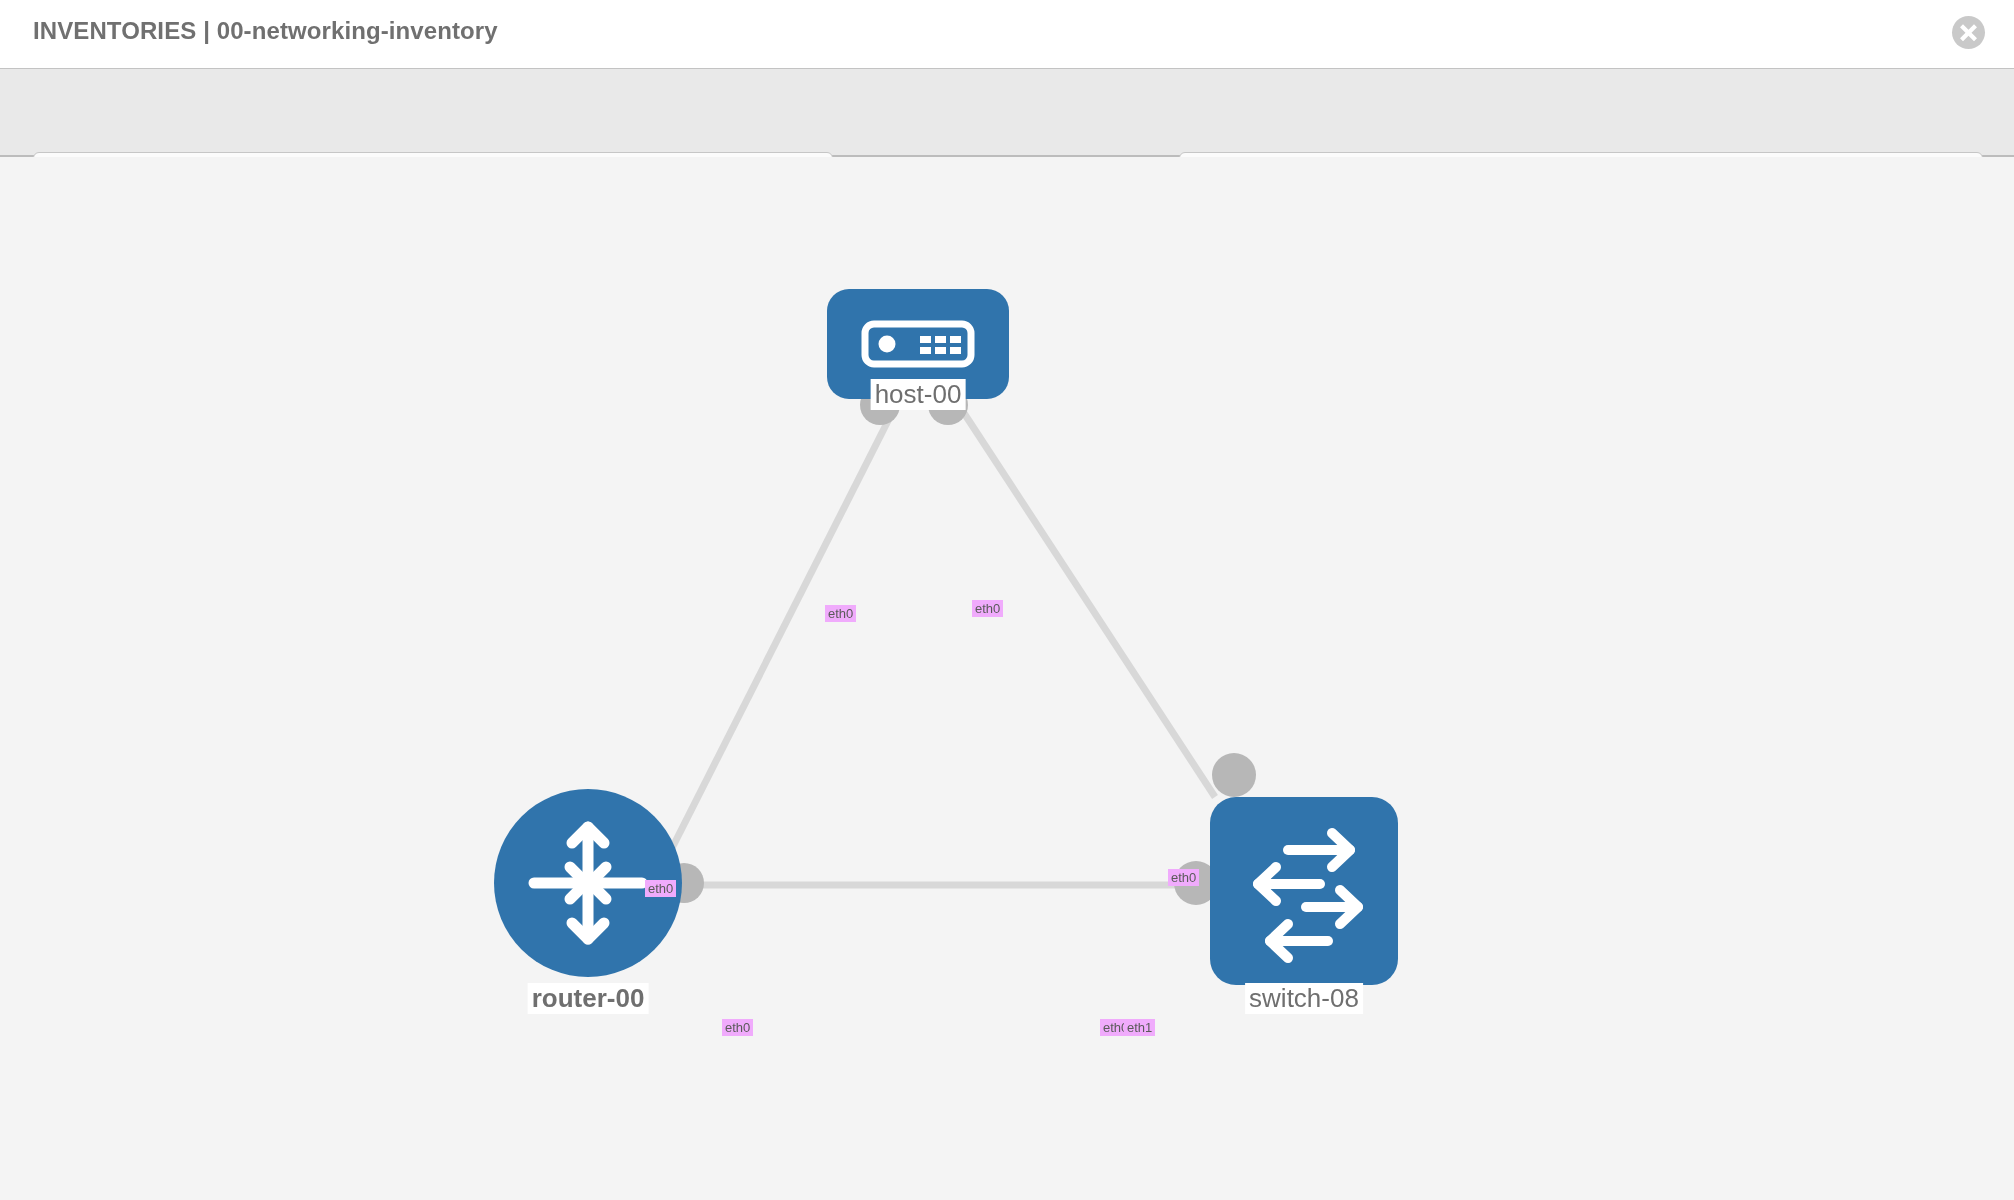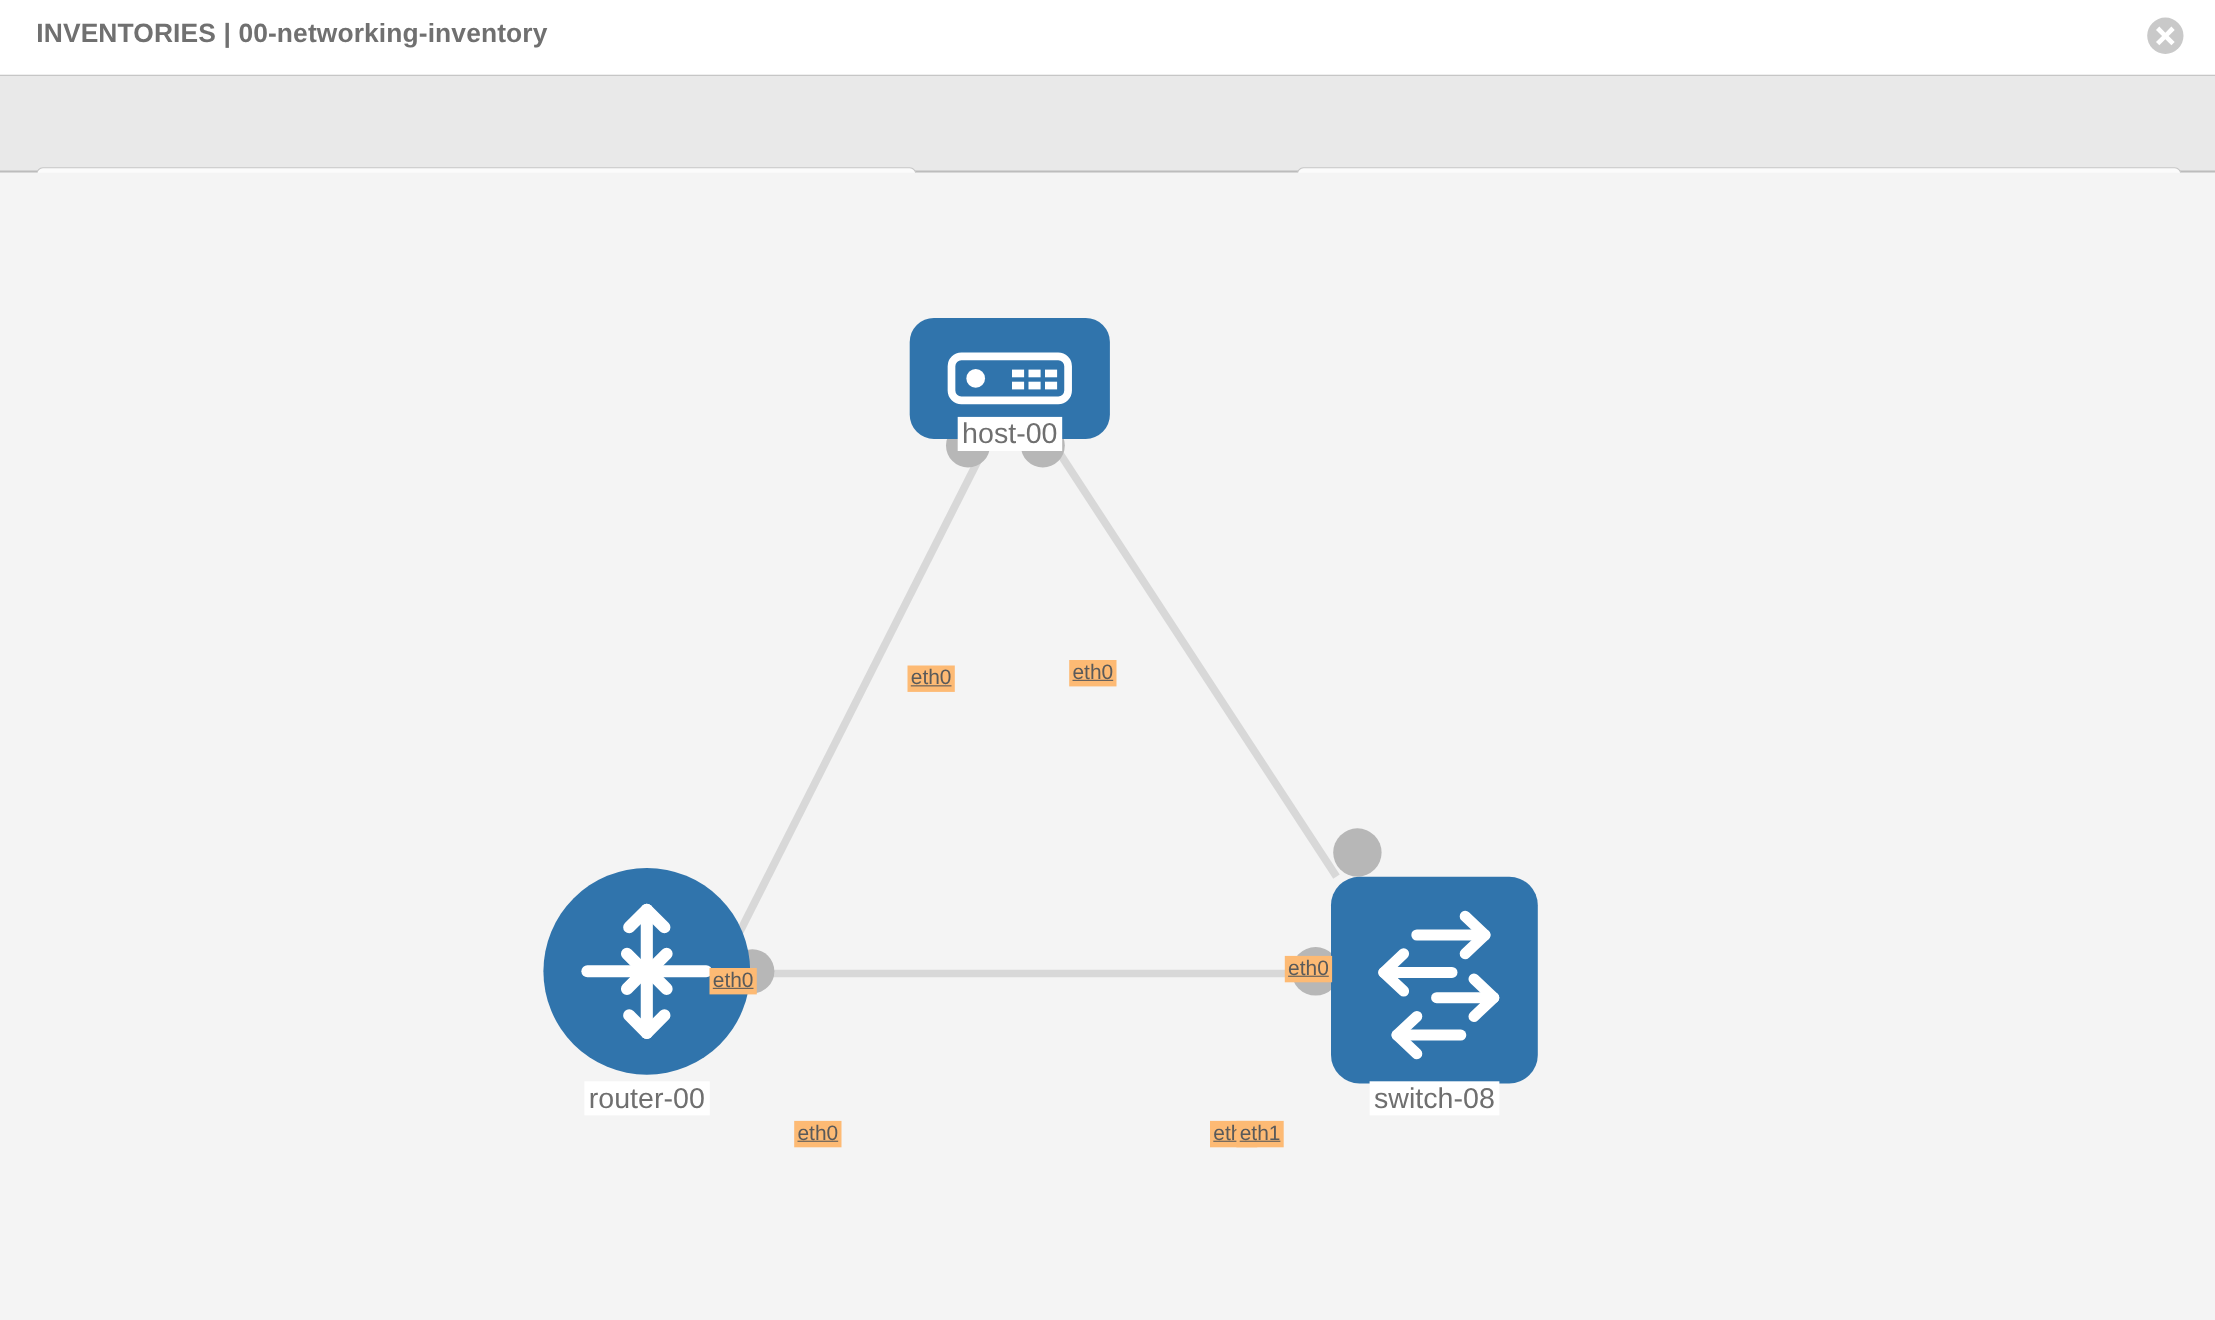--- a/index.html
+++ b/index.html
@@ -79,22 +79,22 @@
     font-size: 26px; color: #6f6f6f;
     background: #ffffff; padding: 0 4px;
     transform: translateX(-50%);
   }
   .port {
     position: absolute; border-radius: 50%;
     background: #b7b7b7;
   }
   .edge-label {
     position: absolute; white-space: nowrap;
-    font-size: 19px; color: #5a5a5a;
-    background: #fdba74; padding: 1px 3px; text-decoration: underline;
+    font-size: 13px; color: #5a5a5a;
+    background: #f0abfc; padding: 1px 3px;
   }
 </style>
 </head>
 <body>
 
 <div id="app">
 
   <div class="header">
     <div class="header-title">INVENTORIES | 00-networking-inventory</div>
     <div class="close-btn">
@@ -178,21 +178,21 @@
 
               <line x1="40" y1="94" x2="92" y2="94"></line>
               <polyline points="76,78 92,94 76,110"></polyline>
 
               <line x1="148" y1="94" x2="96" y2="94"></line>
               <polyline points="112,78 96,94 112,110"></polyline>
             </g>
           </svg>
         </div>
       </div>
-      <div class="node-label" style="left:588px; top:826px;">router-00</div>
+      <div class="node-label" style="left:588px; top:826px;font-weight:bold;">router-00</div>
 
       <div class="node" style="left:1210px; top:640px; width:188px; height:188px;">
         <div class="node-shape" style="width:188px; height:188px; border-radius:26px;">
           <svg width="188" height="188" viewBox="0 0 188 188" aria-hidden="true">
             <g fill="none" stroke="#ffffff" stroke-width="10" stroke-linecap="round" stroke-linejoin="round">
 
               <line x1="78" y1="53" x2="140" y2="53"></line>
               <polyline points="122,36 140,53 122,70"></polyline>
 
               <line x1="110" y1="87" x2="48" y2="87"></line>

